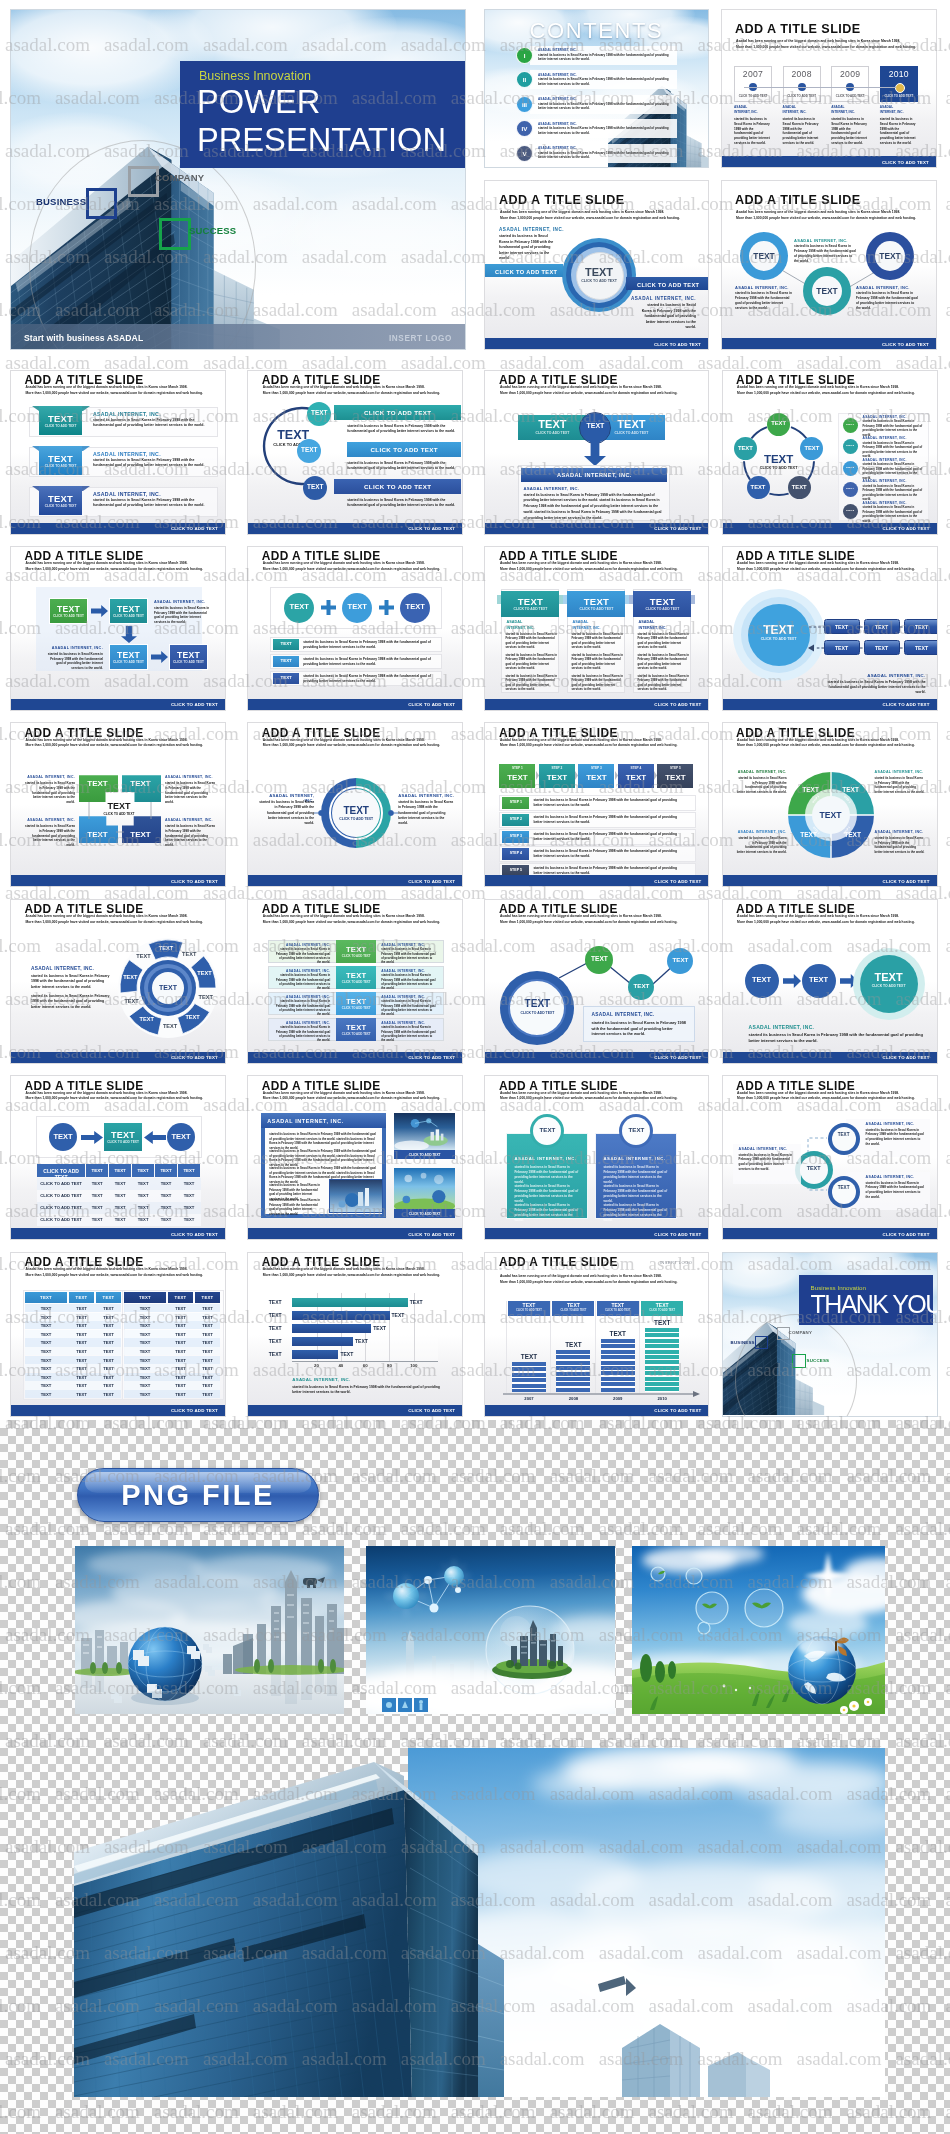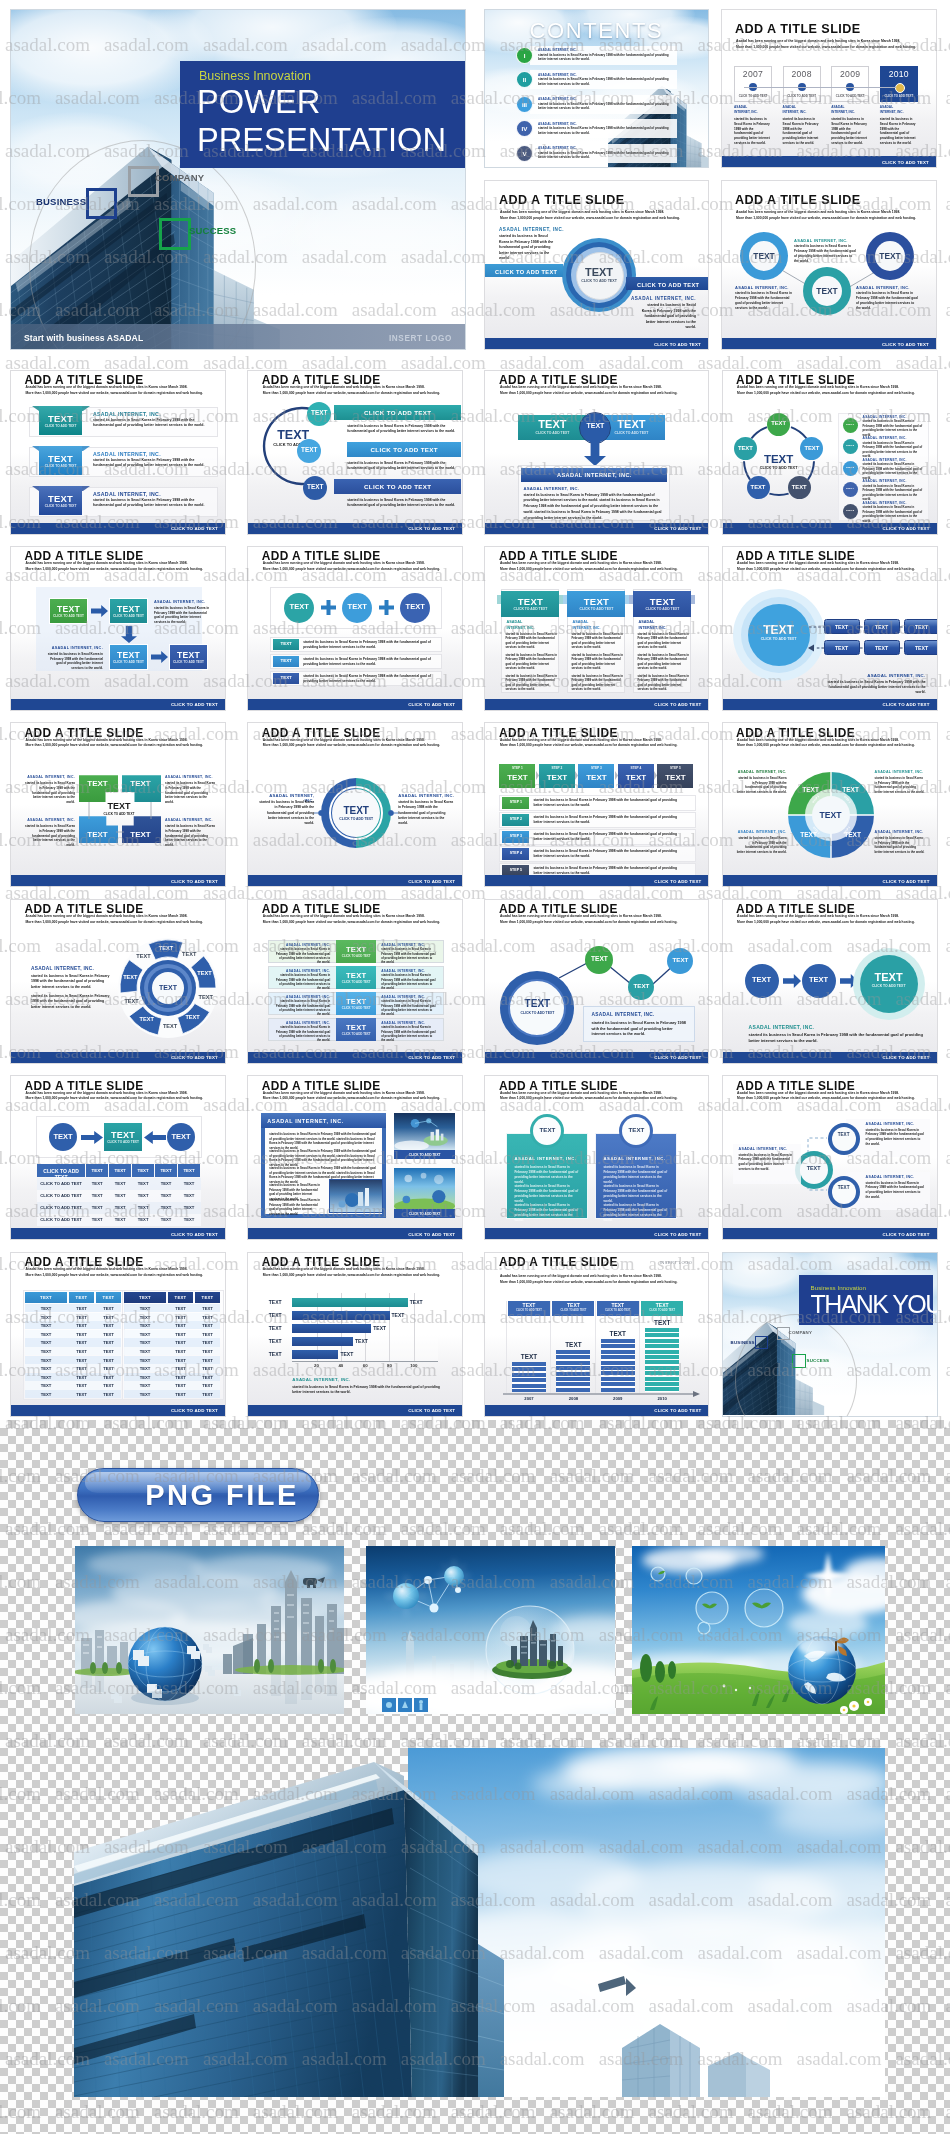--- a/index.html
+++ b/index.html
@@ -1389,21 +1389,21 @@
 <div style="position:absolute;left:8px;top:87px;font-size:4.4px;font-weight:bold;color:#16306e;letter-spacing:.2px;">BUSINESS</div>
 <div style="position:absolute;left:32px;top:83px;width:11px;height:11px;border:1.6px solid #1c3f8e;"></div>
 <div style="position:absolute;left:54px;top:74px;width:11px;height:11px;border:1.6px solid #9aa0a6;"></div>
 <div style="position:absolute;left:66px;top:77px;font-size:4.4px;font-weight:bold;color:#5b5f63;letter-spacing:.2px;">COMPANY</div>
 <div style="position:absolute;left:69px;top:101px;width:12px;height:12px;border:1.8px solid #16a34a;"></div>
 <div style="position:absolute;left:84px;top:105px;font-size:4.4px;font-weight:bold;color:#13803b;letter-spacing:.2px;">SUCCESS</div>
 </div>
 <div id="checker" style="top:1420px;height:714px;"></div>
 <div style="position:absolute;left:77px;top:1468px;width:242px;height:54px;border-radius:27px;background:linear-gradient(180deg,#5d8fd4 0%,#3e72c2 38%,#2f5cae 52%,#4a7ac6 78%,#6d9ada 100%);box-shadow:0 2px 5px rgba(0,0,0,.30);border:1px solid #27509c;box-sizing:border-box;"></div>
 <div style="position:absolute;left:85px;top:1472px;width:226px;height:21px;border-radius:12px/10px;background:linear-gradient(180deg,rgba(255,255,255,.55),rgba(255,255,255,.06));"></div>
-<div style="position:absolute;left:77px;top:1479px;width:290px;text-align:center;font-size:29px;font-weight:bold;color:#fff;letter-spacing:2.5px;text-shadow:0 1px 1px rgba(20,40,90,.5);">PNG FILE</div>
+<div style="position:absolute;left:77px;top:1479px;width:242px;text-align:center;font-size:29px;font-weight:bold;color:#fff;letter-spacing:2.5px;text-shadow:0 1px 1px rgba(20,40,90,.5);">PNG FILE</div>
 <div style="position:absolute;left:75px;top:1546px;width:269px;height:168px;overflow:hidden;">
 <svg viewBox="0 0 269 168" preserveAspectRatio="none" style="width:100%;height:100%;display:block;">
  <defs>
           <linearGradient id="skc" x1="0" y1="0" x2="0.1" y2="1">
    <stop offset="0" stop-color="#3e79a8"></stop>
             <stop offset=".22" stop-color="#6fa2c8"></stop>
    <stop offset=".48" stop-color="#b7d0e1"></stop>
             <stop offset=".70" stop-color="#dce9f1"></stop>
    <stop offset="1" stop-color="#f1f6f9"></stop>
           </linearGradient>

